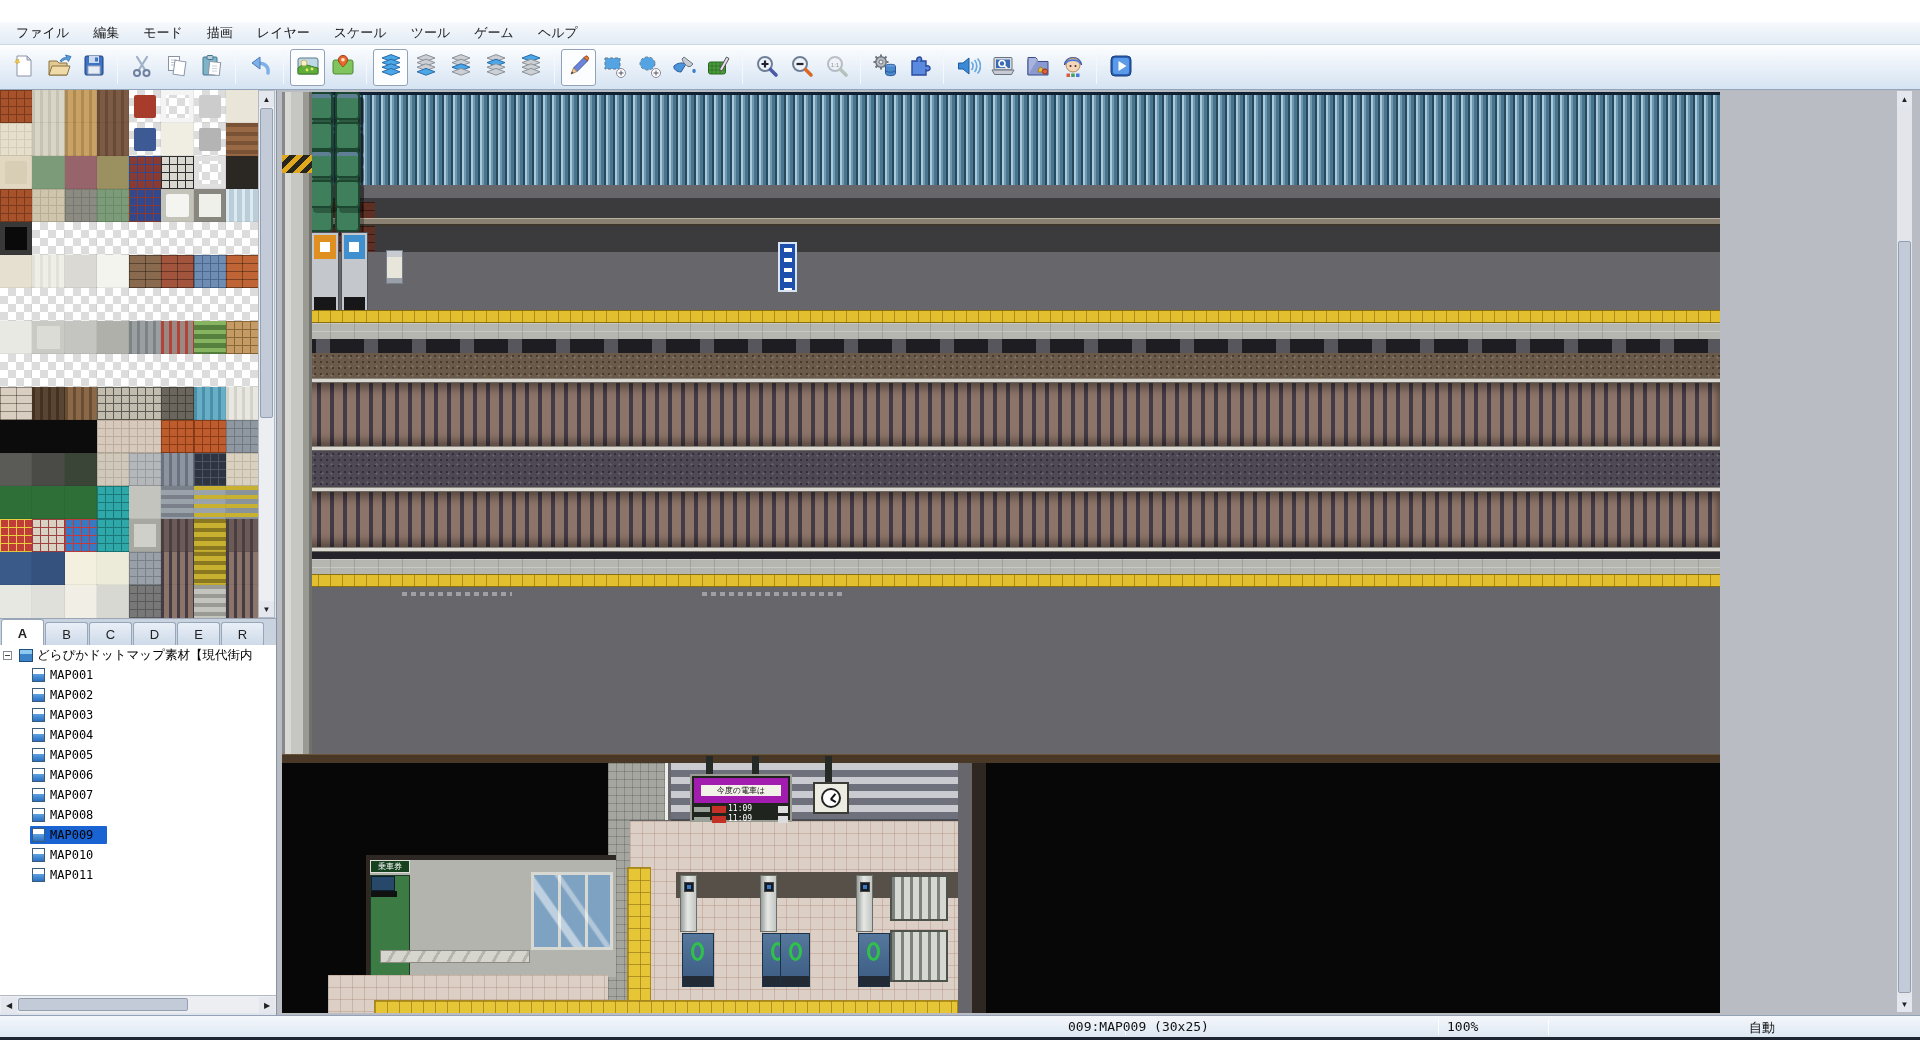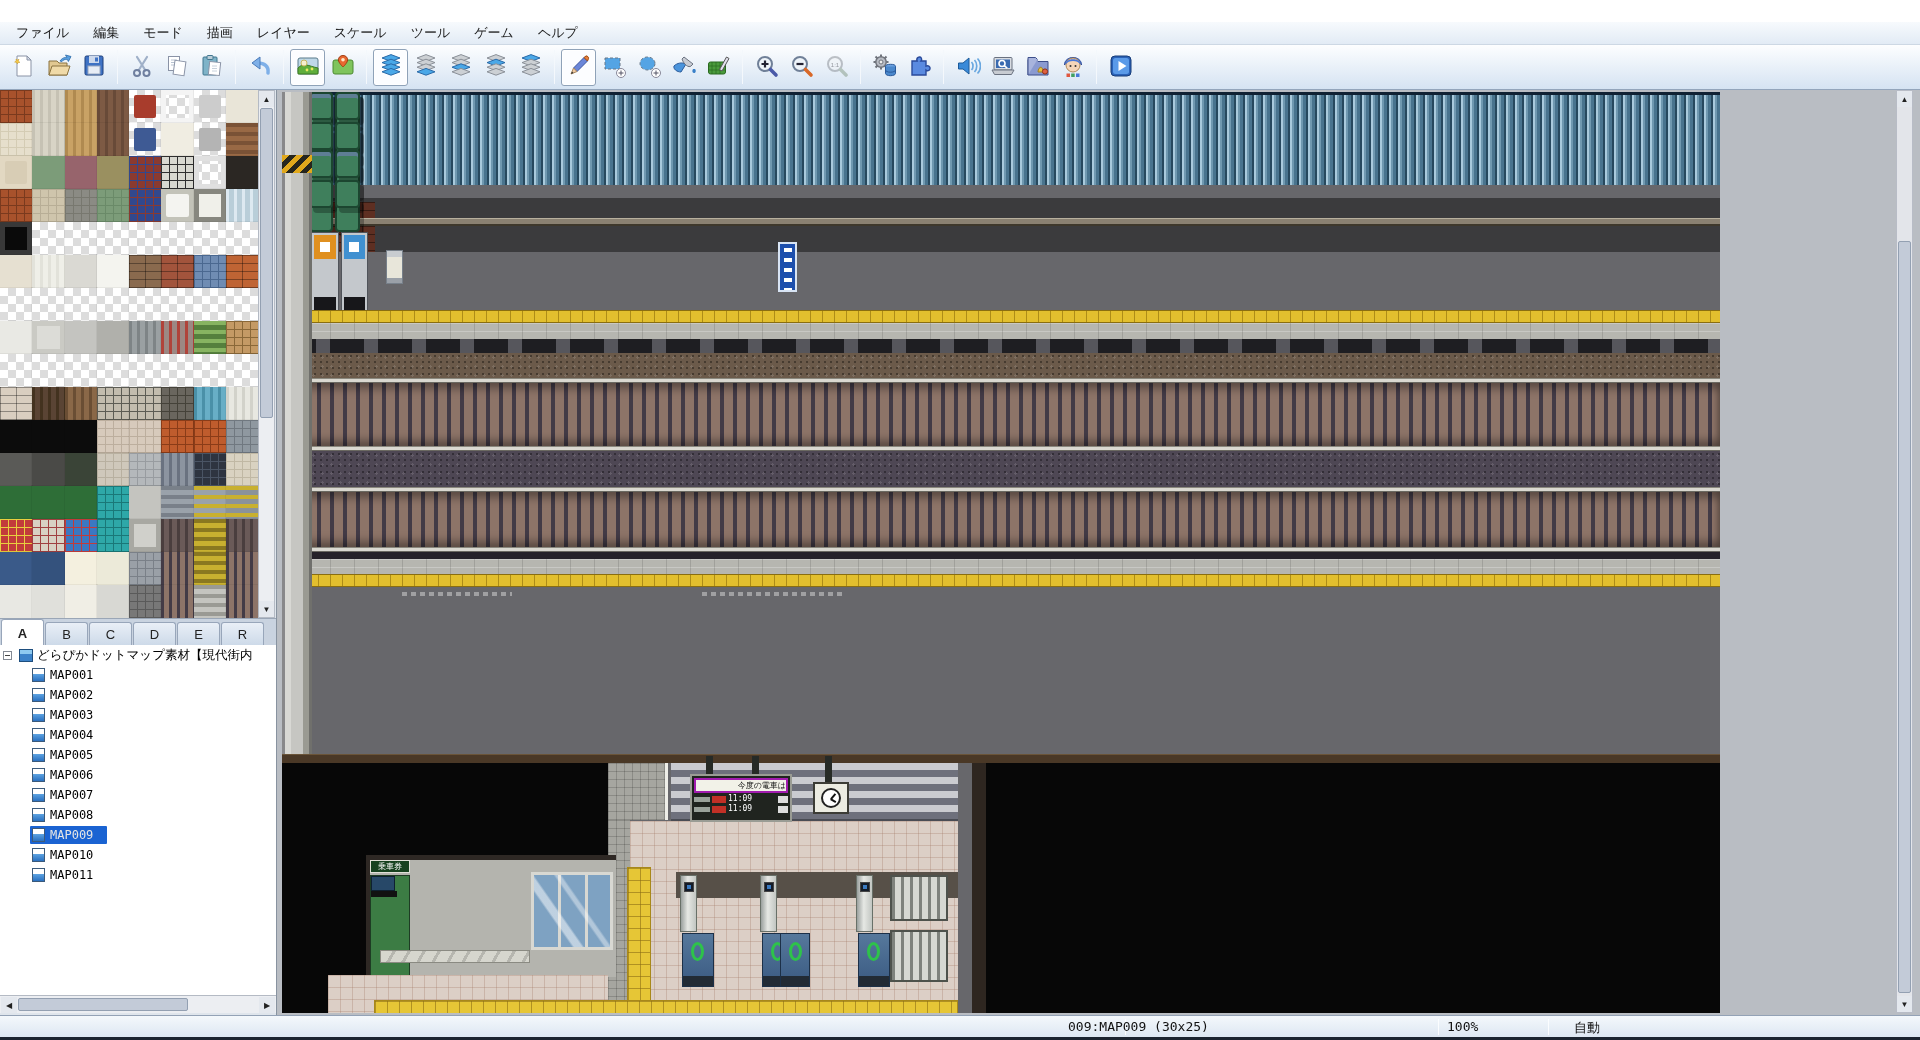--- a/index.html
+++ b/index.html
@@ -48,21 +48,21 @@
   .tabs{position:absolute;left:0;top:528px;width:276px;height:27px;background:#c9d3e0;border-top:1px solid #9aa6b6;display:flex;padding-left:1px}
   .tab{width:43px;height:24px;margin-top:3px;margin-right:1px;background:linear-gradient(#e9eff7,#ccd9e8);border:1px solid #98a6ba;border-bottom:none;border-radius:3px 3px 0 0;display:flex;align-items:center;justify-content:center;font-size:13px;color:#222}
   .tab.sel{background:#fff;height:27px;margin-top:0;font-weight:bold}
 
   
   .tree{position:absolute;left:0;top:555px;width:276px;height:350px;background:#fff;overflow:hidden}
   .trow{height:20px;display:flex;align-items:center;white-space:nowrap}
   .trow.root{font-size:12.5px;padding-left:3px}
   .trow.child{padding-left:30px;font-family:"DejaVu Sans Mono",monospace;font-size:12px}
   .rowinner{display:inline-flex;align-items:center;height:18px;padding:0 14px 0 2px;border-radius:1px}
-  .trow.sel .rowinner{background:#1a63d2;color:#e5e5e5}
+  .trow.sel .rowinner{background:#1a63d2;color:#000000}
   .expander{width:9px;height:9px;border:1px solid #848a94;background:#fff center/5px 1px no-repeat linear-gradient(#444,#444);margin-right:5px}
   .cube{width:14px;height:13px;background:linear-gradient(180deg,#8ecaf0 35%,#3c82c8 35%);border:1px solid #1e4e7e;margin-right:4px}
   .pageicon{width:13px;height:14px;background:linear-gradient(180deg,#ffffff 45%,#5aa0e0 45%,#2a70c0);border:1px solid #3c5a7a;margin-right:5px;flex:none}
 
   
   .mdi{position:absolute;left:277px;top:0;width:1643px;height:925px;background:#b9bdc3;overflow:hidden}
   #map{position:absolute;left:5px;top:2px;width:1438px;height:921px;background:#67676b;overflow:hidden}
   #map>div{position:absolute}
   .band{left:0;right:0}
   .rooftop{top:0;height:3px;background:#0f2133}
@@ -115,21 +115,21 @@
 
   
   .colcap{left:326px;top:671px;width:60px;height:57px;background:#a6a6a0;border-right:3px solid #eeeee8}
   .colstrip{left:326px;top:728px;width:22px;height:195px;background:#a6a6a0}
   .tgrid{background-image:linear-gradient(rgba(0,0,0,.16) 1px,transparent 1px),linear-gradient(90deg,rgba(0,0,0,.16) 1px,transparent 1px);background-size:8px 8px}
   .corrug{left:389px;top:671px;width:287px;height:58px;background:repeating-linear-gradient(180deg,#cacbd0 0 7px,#6e707c 7px 14px);border-bottom:2px solid #4a4c54}
   .cfloor{left:348px;top:729px;width:328px;height:194px;background-color:#dccfc6;background-image:linear-gradient(rgba(160,120,100,.3) 1px,transparent 1px),linear-gradient(90deg,rgba(160,120,100,.3) 1px,transparent 1px);background-size:12px 12px}
   .mat{left:394px;top:780px;width:282px;height:26px;background:#575048}
   .pole{top:664px;width:7px;height:22px;background:#262a26}
   .timetable{left:408px;top:682px;width:102px;height:48px;background:#20241f;border:2px solid #9a9c94;padding:2px}
-  .tt-title{background:#f2f2e8;color:#111;font-size:8px;line-height:11px;text-align:right;border:2px solid #a21caf;overflow:hidden;white-space:nowrap}
+  .tt-title{background:#f2f2e8;color:#111;font-size:8px;line-height:11px;text-align:center;border:7px solid #a21caf;overflow:hidden;white-space:nowrap}
   .tt-row{display:flex;align-items:center;gap:2px;margin-top:2px;font-size:8px;color:#fff;font-family:"DejaVu Sans Mono",monospace;line-height:8px}
   .tt-row .gch{width:16px;height:5px;background:#9aa29a}
   .tt-row .red{width:14px;height:7px;background:#c23026}
   .tt-row .wh{width:10px;height:7px;background:#ddd;margin-left:auto}
   .clock{left:531px;top:690px;width:36px;height:32px;background:#ecece2;border:2px solid #3c3c36;display:flex;align-items:center;justify-content:center}
   .clock .face{width:20px;height:20px;border-radius:50%;background:#fff;border:2px solid #222;position:relative}
   .clock .hh,.clock .mh{position:absolute;left:7px;top:3px;width:1.5px;height:6px;background:#111;transform-origin:bottom center}
   .clock .hh{transform:rotate(120deg)}.clock .mh{transform:rotate(40deg);height:7px;top:2px}
   .gate{top:783px;height:112px}
   .gate .gtop{position:absolute;left:0;top:0;width:17px;height:57px;background:linear-gradient(90deg,#9aa09e,#e6e8e4 45%,#c2c6c2);border:1px solid #687068}
@@ -953,16 +953,16 @@
       </div>
     </div>
   </div>
 
   <div class="statusbar">
     <div class="sep" style="left:1125px"></div>
     <div class="sb-text" style="left:1068px">009:MAP009 (30x25)</div>
     <div class="sep" style="left:1438px"></div>
     <div class="sb-text" style="left:1447px">100%</div>
     <div class="sep" style="left:1548px"></div>
-    <div class="sb-text" style="left:1574px;font-family:Liberation Sans, sans-serif">自動</div>
+    <div class="sb-text" style="left:1749px;font-family:Liberation Sans, sans-serif">自動</div>
   </div>
   <div class="bottomedge"></div>
 </div>
 
 </body></html>

